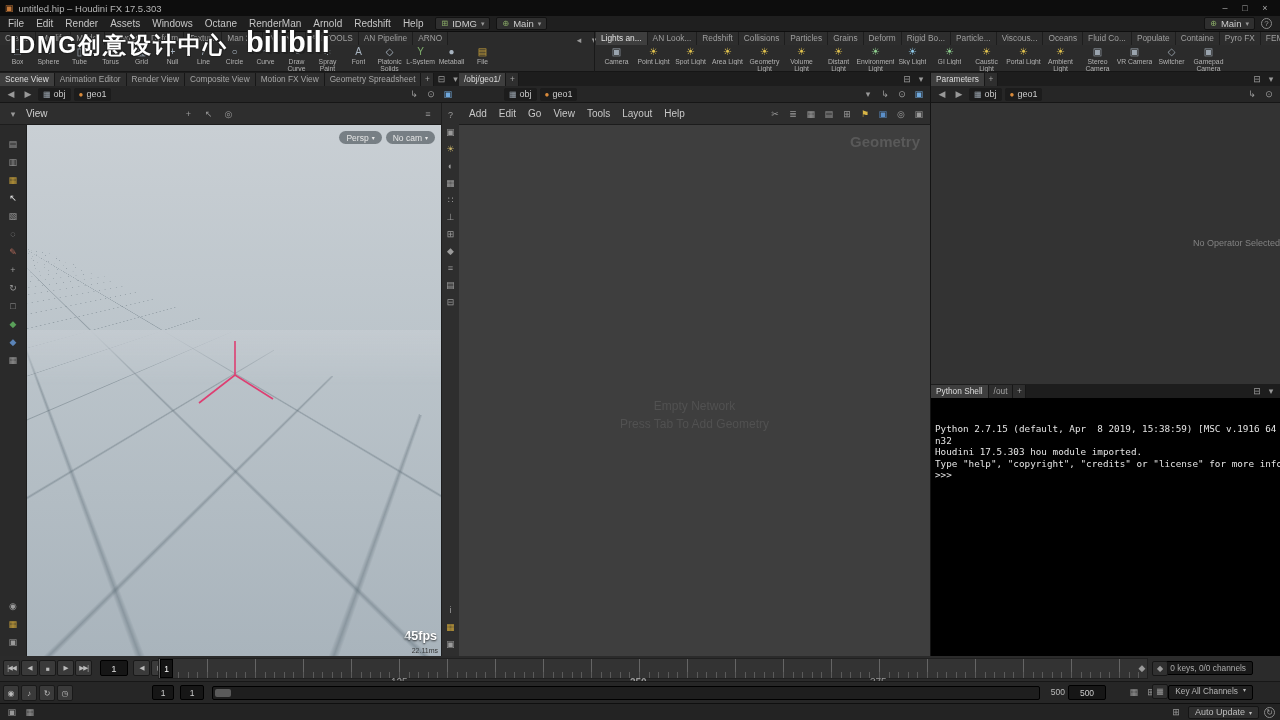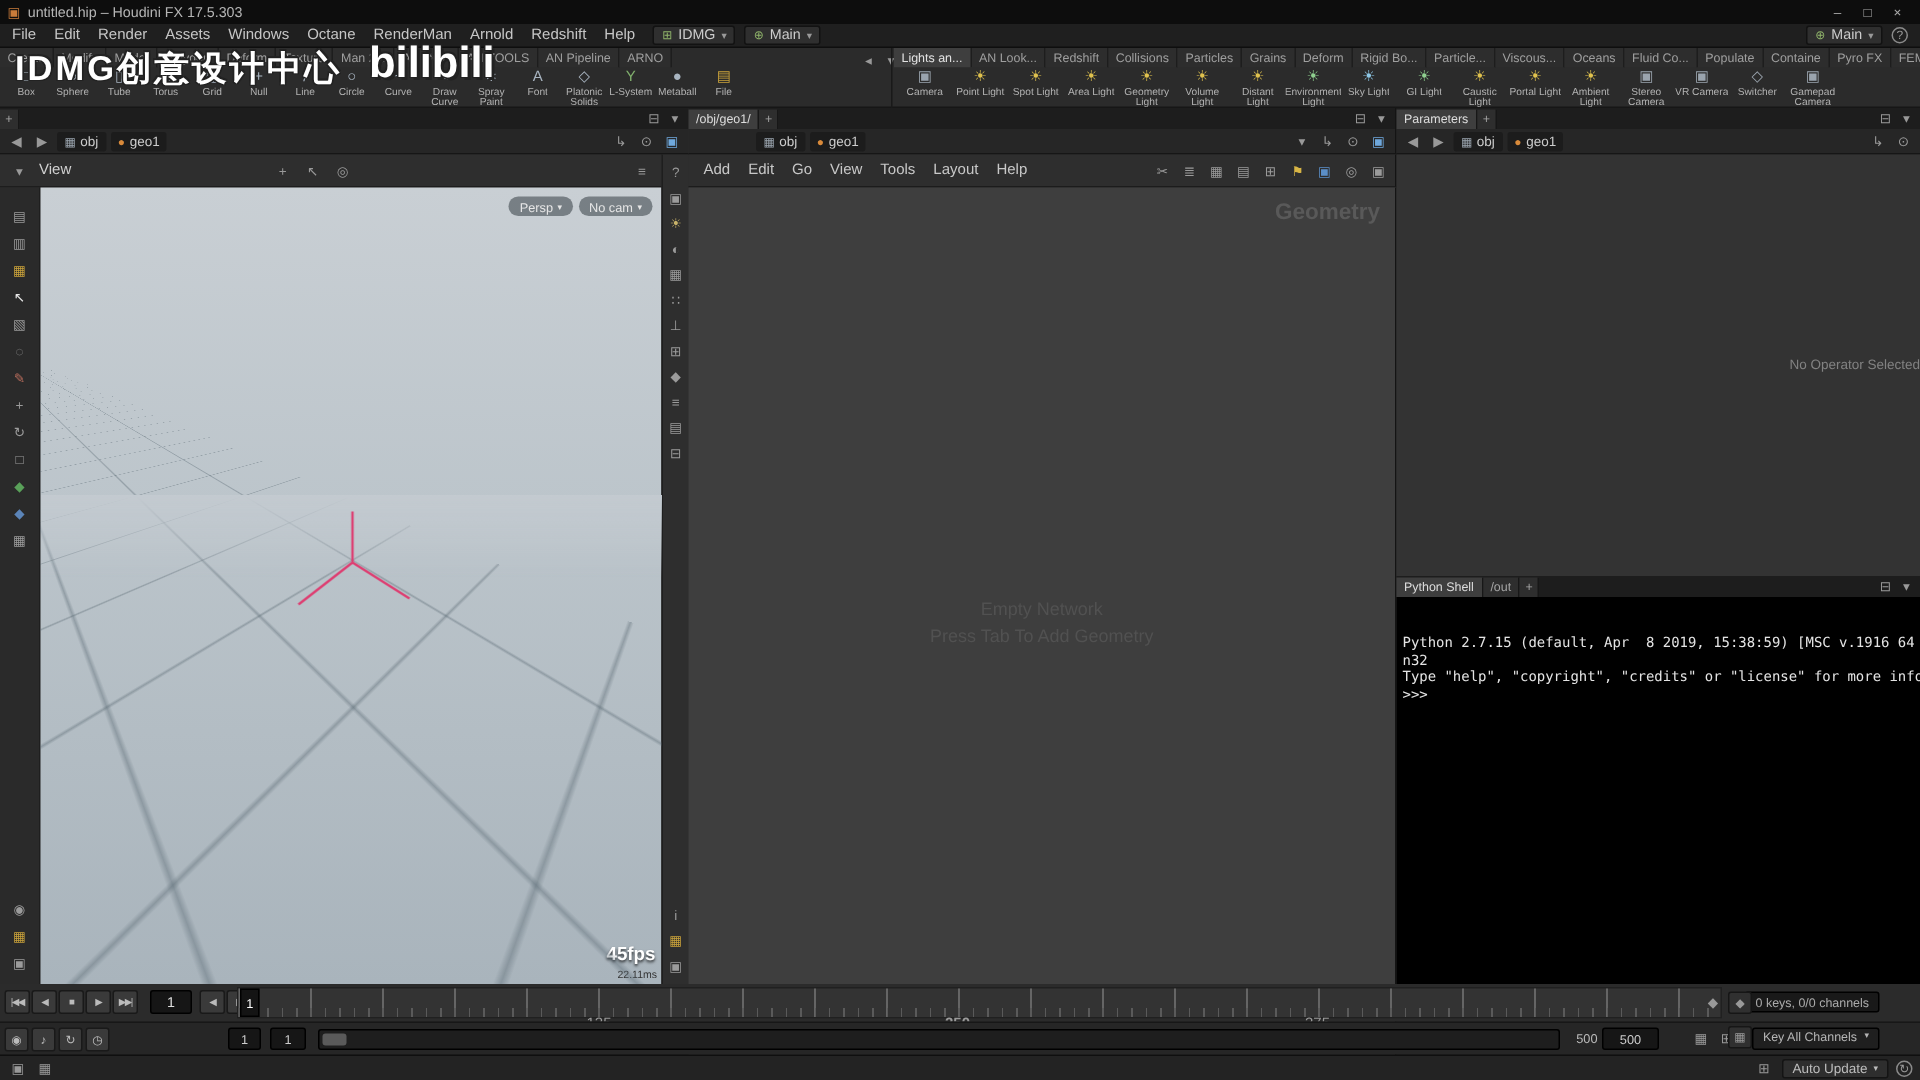--- a/index.html
+++ b/index.html
@@ -355,20 +355,29 @@
         <span class="tglyph" style="color: rgb(154, 164, 174);">▣</span>
         <span class="tlabel">Gamepad Camera</span>
       </div>
     </div>
 </div>
 
 <div class="abs" id="wm-cn">IDMG创意设计中心</div>
 <div class="abs" id="wm-bili">bilibili</div>
 
 <div class="pane-tabbar" style="left:0;top:72px;width:459px">
+  <div class="tabhost">
+
+  <div class="ptab">Scene View</div>
+      <div class="ptab">Animation Editor</div>
+      <div class="ptab">Render View</div>
+      <div class="ptab">Composite View</div>
+      <div class="ptab">Motion FX View</div>
+      <div class="ptab">Geometry Spreadsheet</div>
+    </div>
   <div class="ptab plus">+</div>
   <div class="ptabicons">
     <span class="ibtn">⊟</span>
     <span class="ibtn">▾</span>
   </div>
 </div>
 <div class="pathbar" style="left:0;top:86px;width:459px">
   <span class="ibtn">◀</span>
   <span class="ibtn">▶</span>
   <span class="chip">
@@ -574,21 +583,21 @@
       <div class="ptab">/out</div>
     </div>
   <div class="ptab plus">+</div>
   <div class="ptabicons">
     <span class="ibtn">⊟</span>
     <span class="ibtn">▾</span>
   </div>
 </div>
 <div class="abs" id="console">
   
-<div>Python 2.7.15 (default, Apr  8 2019, 15:38:59) [MSC v.1916 64 bi</div><div>n32</div><div>Type "help", "copyright", "credits" or "license" for more inform</div><div>&gt;&gt;&gt;</div></div>
+<div>Python 2.7.15 (default, Apr  8 2019, 15:38:59) [MSC v.1916 64 bi</div><div>n32</div><div>Houdini 17.5.303 hou module imported.</div><div>Type "help", "copyright", "credits" or "license" for more inform</div><div>&gt;&gt;&gt;</div></div>
 
 <div class="abs" id="ruler-row">
   <div id="transport">
 
   <span class="tbtn">|◀◀</span>
       <span class="tbtn">◀</span>
       <span class="tbtn">■</span>
       <span class="tbtn">▶</span>
       <span class="tbtn">▶▶|</span>
     </div>

